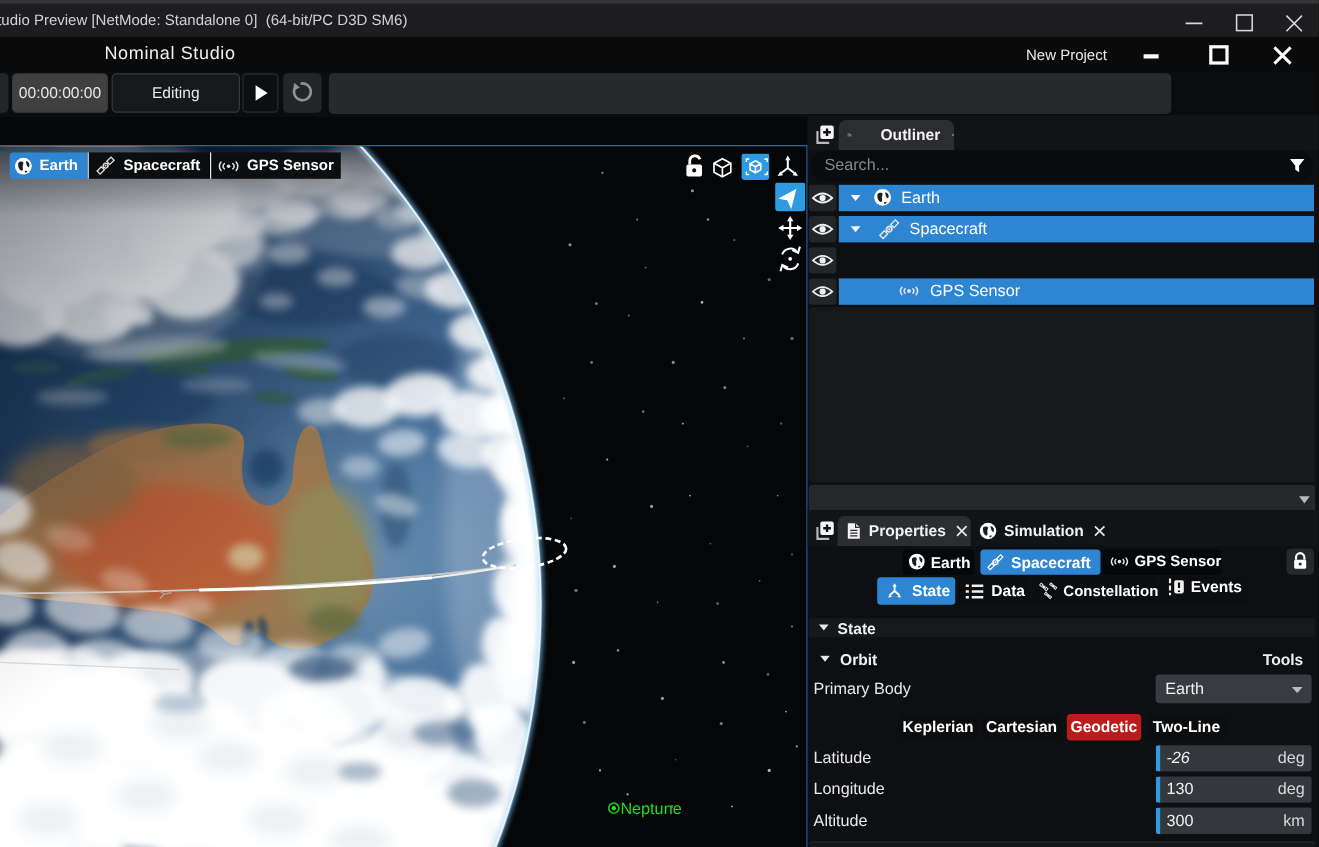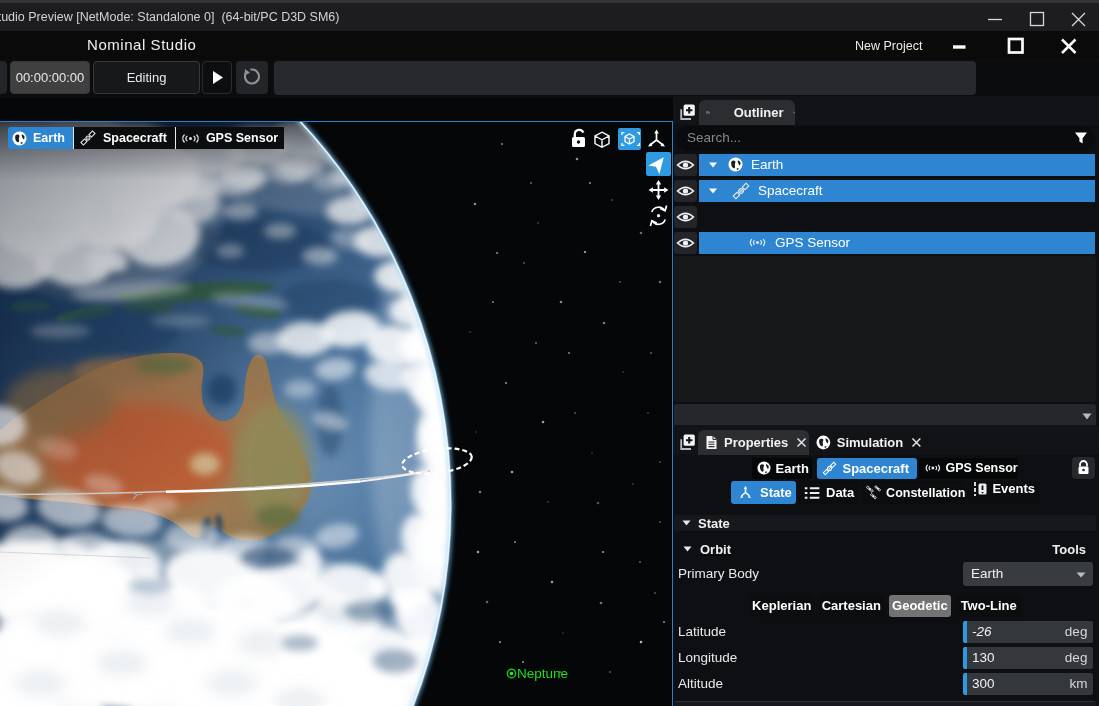--- a/index.html
+++ b/index.html
@@ -760,21 +760,21 @@
     <span class="abs" style="left:5px;top:470px;font-size:13.5px;color:#e9e9ea;">Primary Body</span>
     <div class="abs" style="left:290px;top:466px;width:130px;height:24px;background:#383b40;border-radius:3px;">
       <span class="abs" style="left:8px;top:4px;font-size:13.5px;color:#f0f0f1;">Earth</span>
       <svg class="abs" style="left:113px;top:10px;" width="10" height="6" viewBox="0 0 10 6">
           <path d="M0.5 0.5 H9.5 L5 5.5 Z" fill="#bbbdbf"></path>
         </svg>
     </div>
 
     <div class="abs" style="left:76.7px;top:499px;width:64.1px;height:22px;background:#0c0d0f;border-radius:3px;color:#fff;font-size:13px;font-weight:bold;text-align:center;line-height:22px;">Keplerian</div>
     <div class="abs" style="left:145.9px;top:499px;width:64.8px;height:22px;background:#0c0d0f;border-radius:3px;color:#fff;font-size:13px;font-weight:bold;text-align:center;line-height:22px;">Cartesian</div>
-    <div class="abs" style="left:215.8px;top:499px;width:62.2px;height:22px;background:#737373;border-radius:3px;color:#fff;font-size:13px;font-weight:bold;text-align:center;line-height:22px;">Geodetic</div>
+    <div class="abs" style="left:215.8px;top:499px;width:62.2px;height:22px;background:#b91c1c;border-radius:3px;color:#fff;font-size:13px;font-weight:bold;text-align:center;line-height:22px;">Geodetic</div>
     <div class="abs" style="left:282.7px;top:499px;width:66px;height:22px;background:#0c0d0f;border-radius:3px;color:#fff;font-size:13px;font-weight:bold;text-align:center;line-height:22px;">Two-Line</div>
 
     <span class="abs" style="left:5px;top:528px;font-size:13.5px;color:#e9e9ea;">Latitude</span>
     <div class="abs" style="left:290px;top:524.5px;width:130.4px;height:22px;background:#34373c;border-radius:2px;border-left:4px solid #2e9ae2;">
       <span class="abs" style="left:5px;top:3px;font-size:13.5px;color:#f2f2f3;font-style:italic;">-26</span>
       <span class="abs" style="right:6px;top:3px;font-size:13.5px;color:#d7d8da;">deg</span>
     </div>
     <span class="abs" style="left:5px;top:554px;font-size:13.5px;color:#e9e9ea;">Longitude</span>
     <div class="abs" style="left:290px;top:550.5px;width:130.4px;height:22px;background:#34373c;border-radius:2px;border-left:4px solid #2e9ae2;">
       <span class="abs" style="left:5px;top:3px;font-size:13.5px;color:#f2f2f3;">130</span>

